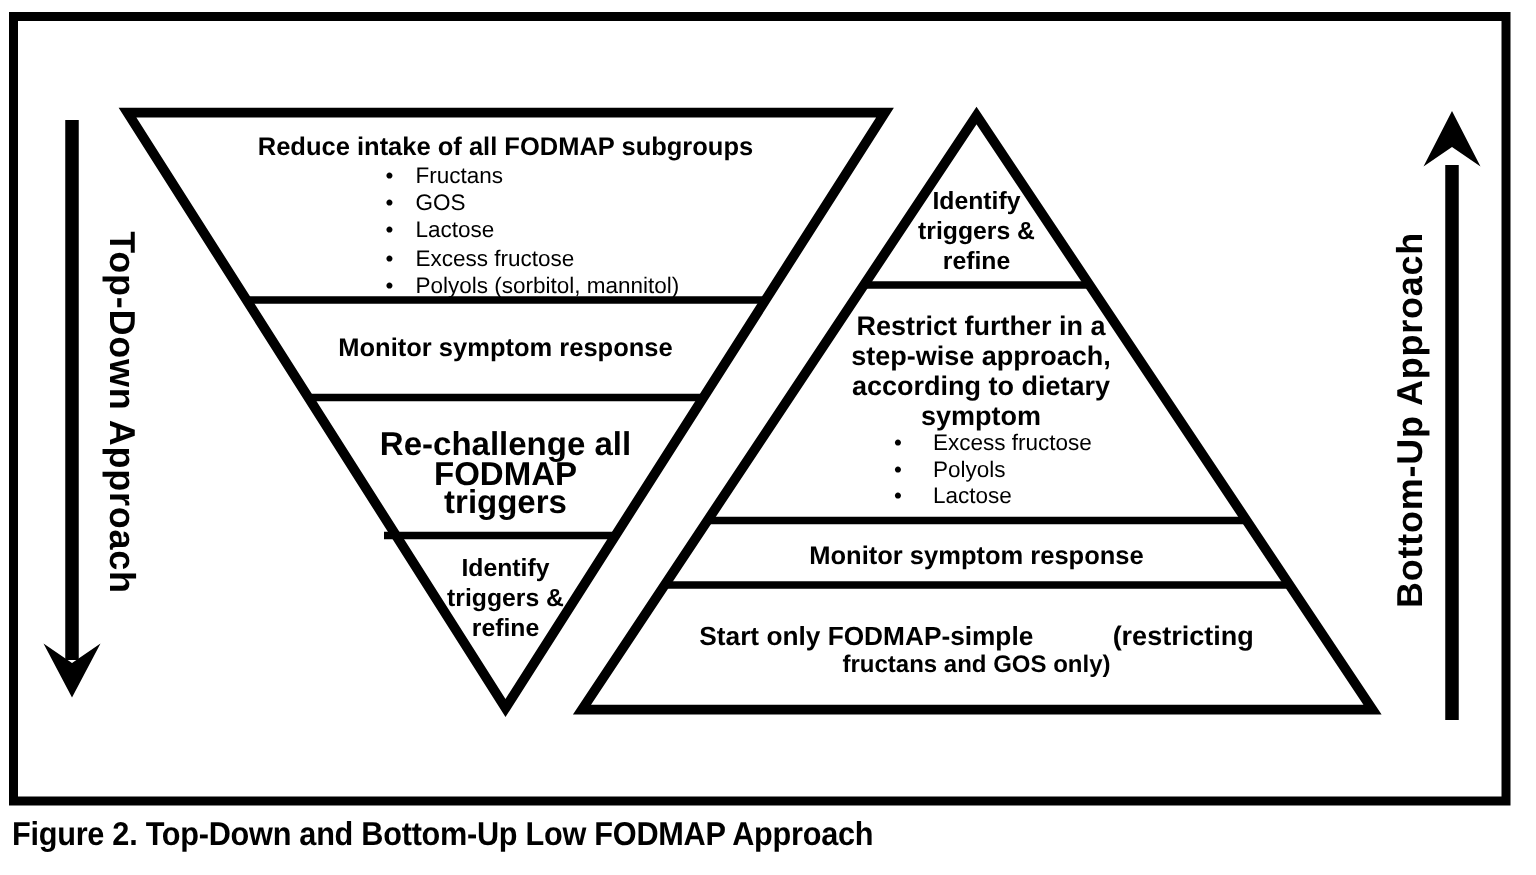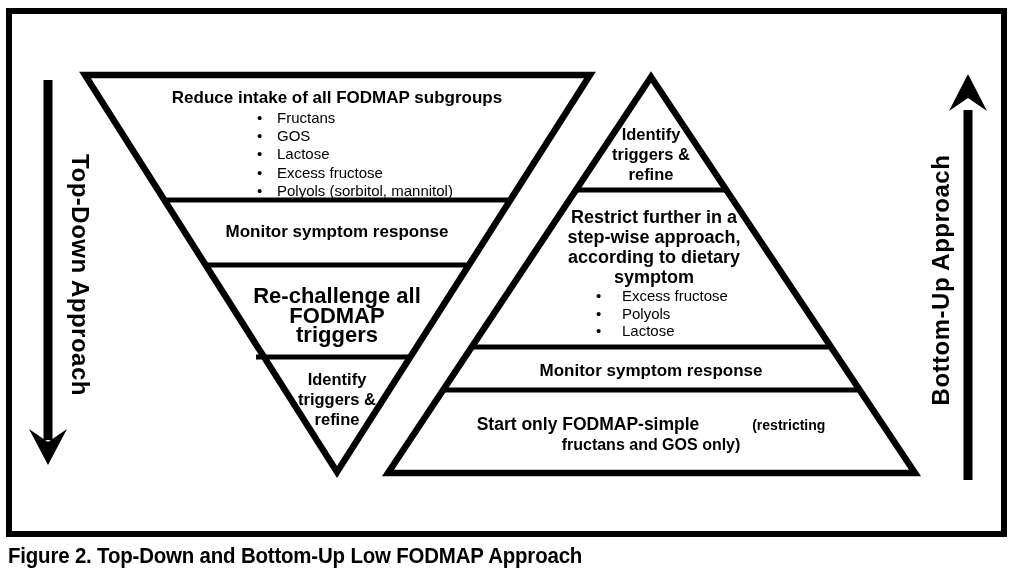--- a/index.html
+++ b/index.html
@@ -21,21 +21,21 @@
   .t { position:absolute; font-weight:bold; text-align:center; }
   .td-s1-title { left:97px;  top:87px;  width:480px; font-size:17px; line-height:21px; }
   .td-s2-title { left:187px; top:222px; width:300px; font-size:17px; line-height:20px; }
   .td-s3      { left:237px; top:286px; width:200px; font-size:22px; line-height:19.5px; }
   .td-s4      { left:262px; top:369px; width:150px; font-size:16.5px; line-height:20px; }
   .bu-s1      { left:576px; top:124px; width:150px; font-size:16.5px; line-height:20px; }
   .bu-s2-title{ left:524px; top:207px; width:260px; font-size:18px; line-height:20px; }
   .bu-s3-title{ left:501px; top:361px; width:300px; font-size:17px; line-height:20px; }
   .bu-s4      { left:431px; top:413px; width:440px; }
   .bu-s4 .line1 { font-size:17.5px; line-height:22px; }
-  .bu-s4 .small { font-size:14px;margin-left:48px; }
+  .bu-s4 .small { font-size:18px;margin-left:48px; }
   .bu-s4 .line2 { font-size:16px; line-height:18px; }
 
   .blist { position:absolute; font-weight:normal; text-align:left; }
   .blist .item { position:relative; }
   .blist .item::before { content:"\2022"; position:absolute; }
   .td-list { left:252px; top:109px; width:230px; font-size:15px; line-height:18.2px; }
   .td-list .item { padding-left:25px; }
   .td-list .item::before { left:5px; }
   .bu-list { left:592px; top:287px; width:180px; font-size:15px; line-height:17.6px; }
   .bu-list .item { padding-left:30px; }

